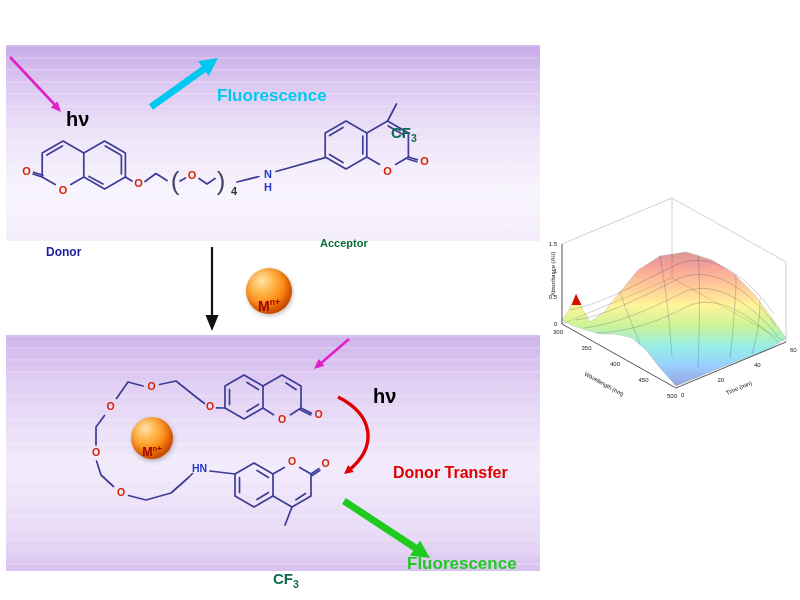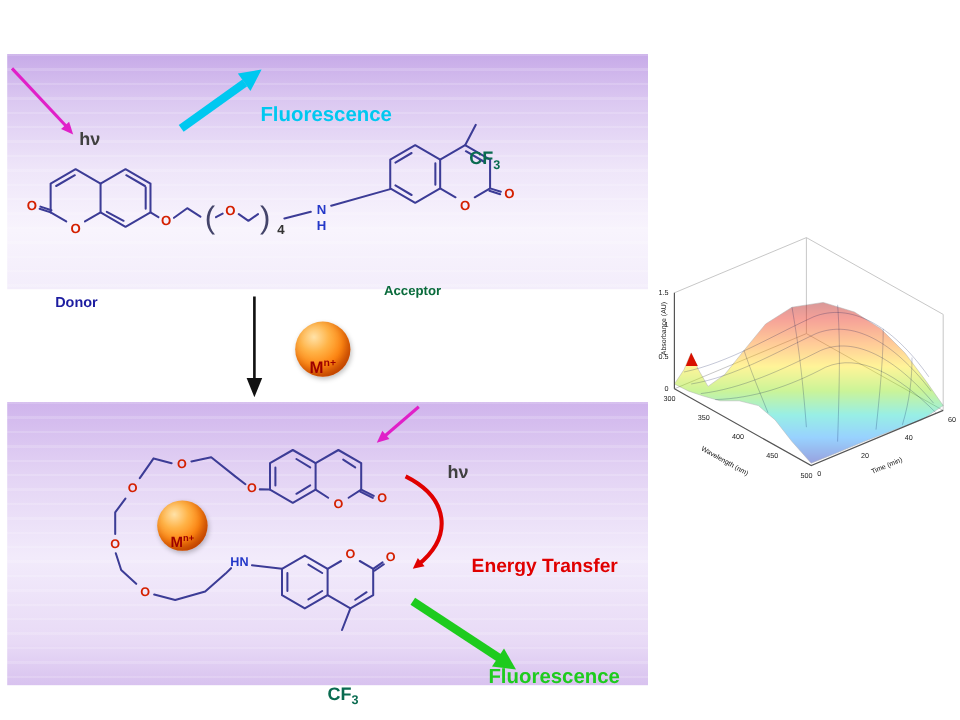--- a/index.html
+++ b/index.html
@@ -10,21 +10,21 @@
     background:repeating-linear-gradient(180deg,rgba(255,255,255,.16) 0 2px,rgba(255,255,255,0) 2px 12px),
       linear-gradient(180deg,#c7aae8 0%,#dbc8f1 20%,#eee5f9 48%,#f8f4fd 75%,#f3edfb 100%);}
   .panel.bottom{top:335px;height:236px;
     background:repeating-linear-gradient(180deg,rgba(255,255,255,.16) 0 2px,rgba(255,255,255,0) 2px 12px),
       linear-gradient(180deg,#cfb4ec 0%,#e3d3f4 25%,#f2ebfb 55%,#e8daf6 85%,#d8c2ef 100%);}
   .panel svg,.plot svg{position:absolute;inset:0;width:100%;height:100%;}
   .plot{position:absolute;left:548px;top:192px;width:252px;height:225px;background:#fff;}
   .mid-svg{position:absolute;left:150px;top:243px;width:130px;height:95px;}
 
   .label{position:absolute;font-weight:bold;white-space:nowrap;z-index:6;margin-top:40px;}
-  .hv{color:#404040;font-size:15px;}
+  .hv{color:#000000;font-size:20px;}
   .fluor-top{color:#00c8f0;font-size:17px;}
   .fluor-bottom{color:#1ecb1e;font-size:17px;}
   .donor-label{color:#1c1ca0;font-size:12px;}
   .acceptor-label{color:#0a6b3c;font-size:11px;}
   .et-label{color:#e00000;font-size:16px;}
   .cf3{color:#0a6b50;font-size:15px;}
   .label sub{font-size:.7em;}
   .metal-text sup{font-size:.62em;}
 
   .ball{position:absolute;border-radius:50%;z-index:5;display:flex;align-items:flex-end;justify-content:center;
@@ -162,21 +162,21 @@
     <span class="metal-text"><span>M</span><sup>n+</sup></span>
   </div>
 
   <span class="label hv" style="left:66px;top:68px;">hν</span>
   <span class="label fluor-top" style="left:217px;top:46px;">Fluorescence</span>
   <span class="label donor-label" style="left:46px;top:205px;">Donor</span>
   <span class="label acceptor-label" style="left:320px;top:197px;">Acceptor</span>
   <span class="label cf3" style="left:391px;top:84px;"><span>CF</span><sub>3</sub></span>
 
   <span class="label hv" style="left:373px;top:345px;">hν</span>
-  <span class="label et-label" style="left:393px;top:424px;">Energy Transfer</span>
+  <span class="label et-label" style="left:393px;top:424px;">Donor Transfer</span>
   <span class="label fluor-bottom" style="left:407px;top:514px;">Fluorescence</span>
   <span class="label cf3" style="left:273px;top:530px;"><span>CF</span><sub>3</sub></span>
 
   <div class="plot">
     <svg viewBox="0 0 252 225">
       <defs>
         <linearGradient id="surf" x1="0" y1="60" x2="0" y2="194" gradientUnits="userSpaceOnUse">
           <stop offset="0" stop-color="#a00000"></stop>
           <stop offset="0.10" stop-color="#e81500"></stop>
           <stop offset="0.25" stop-color="#ff7a00"></stop>

